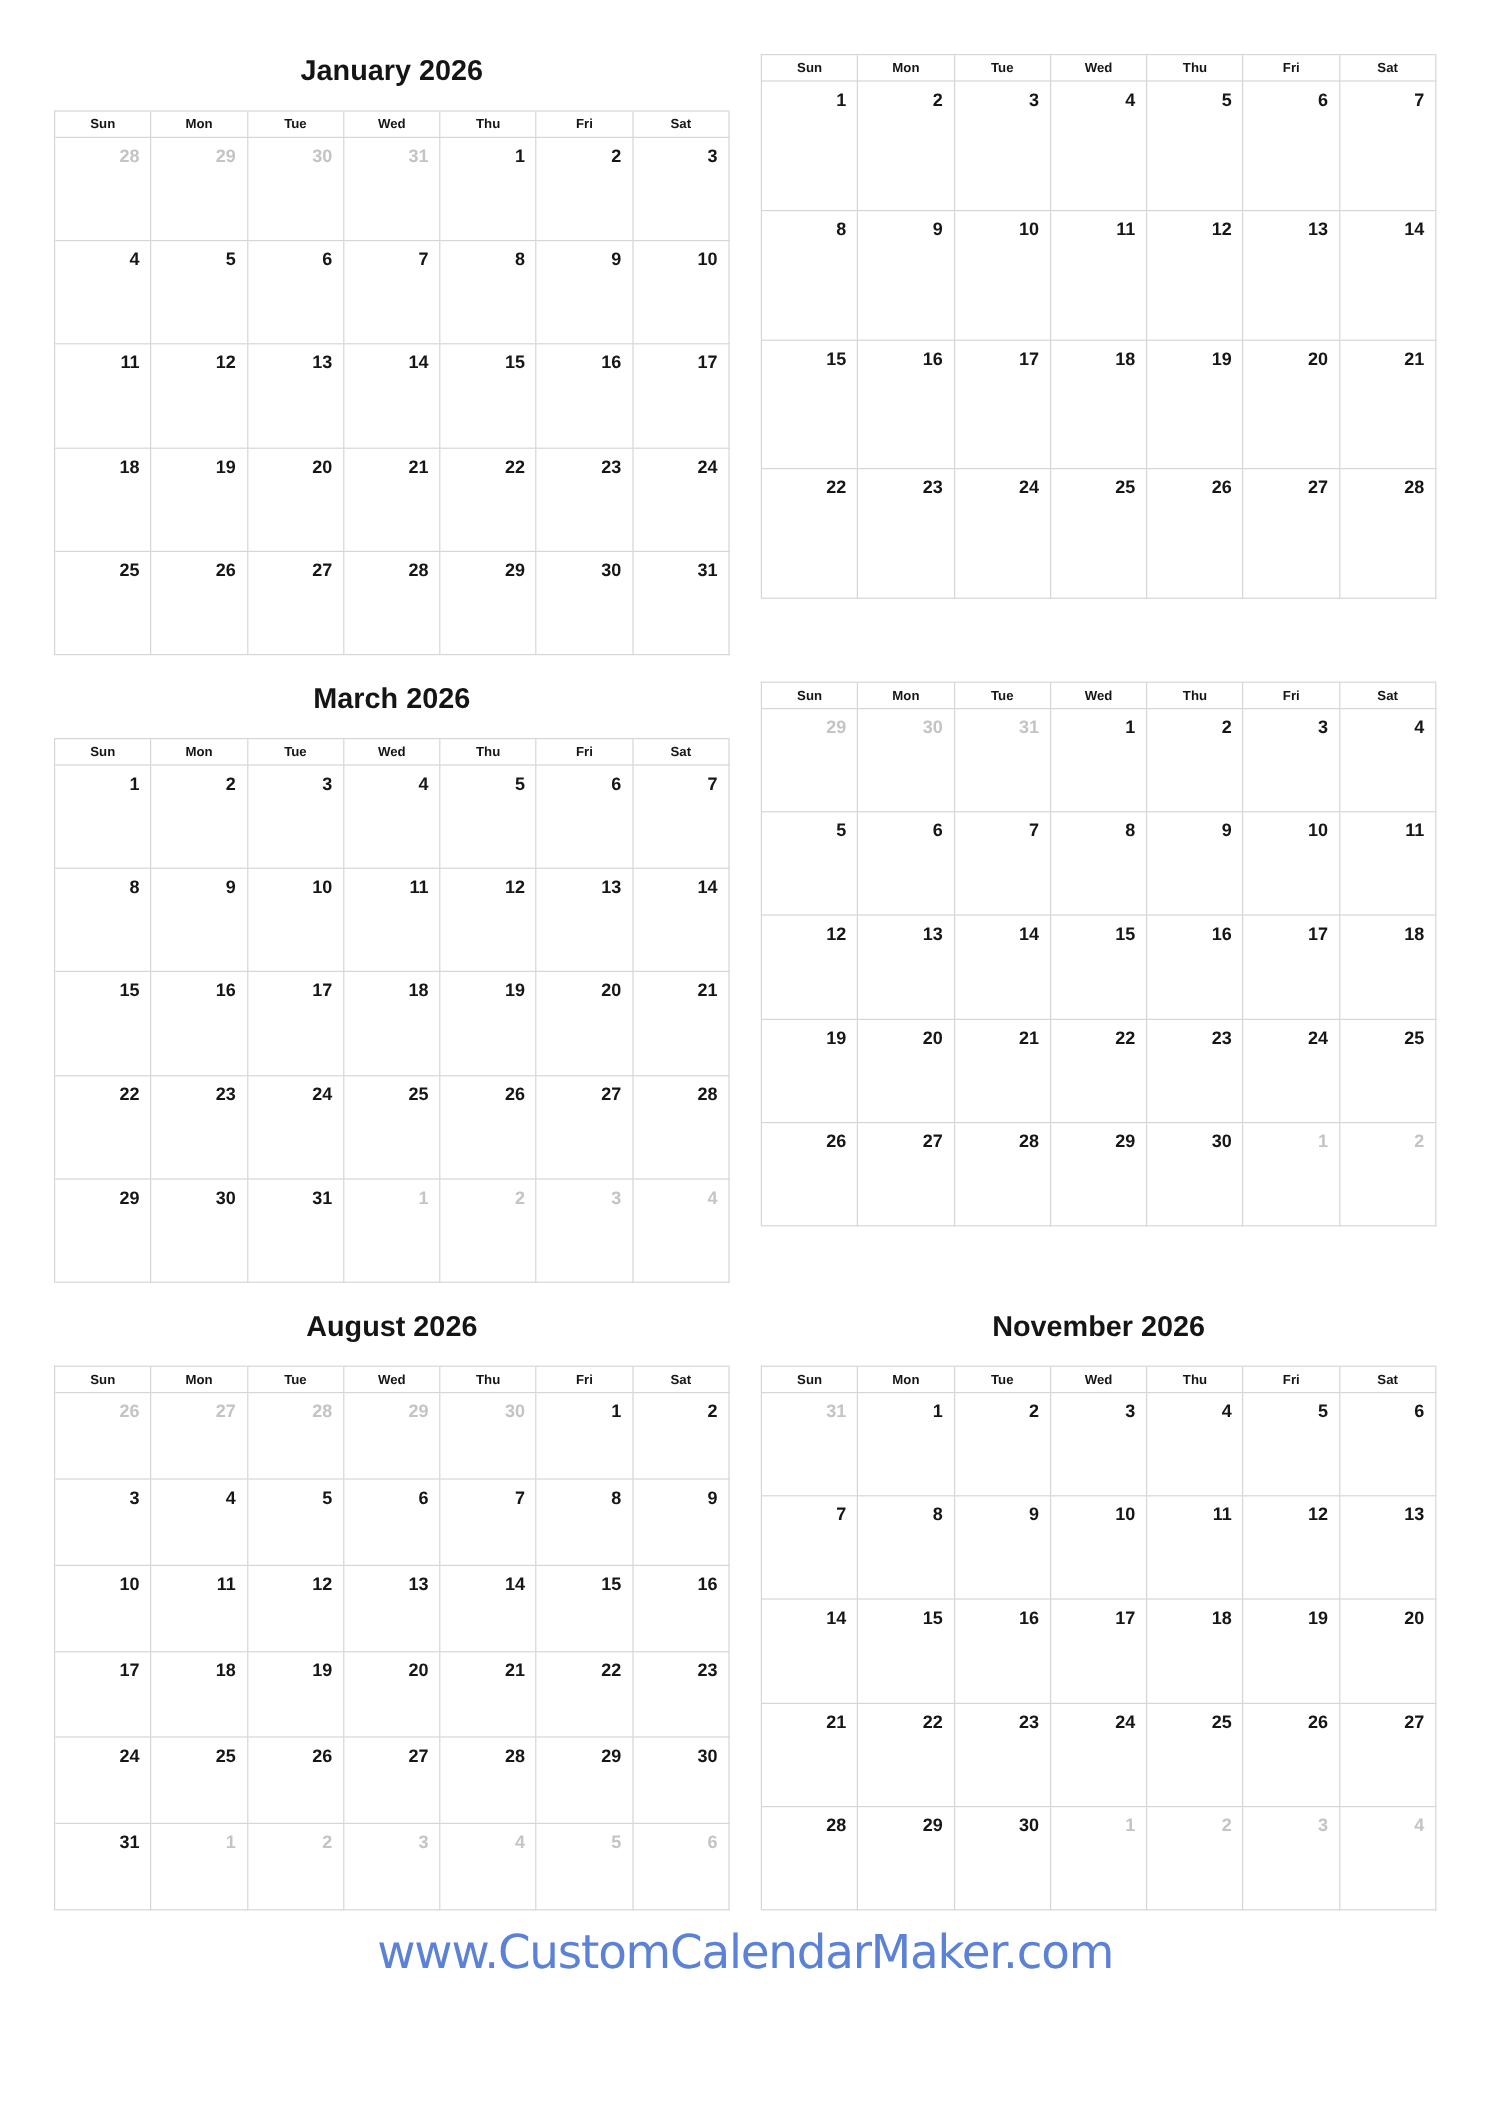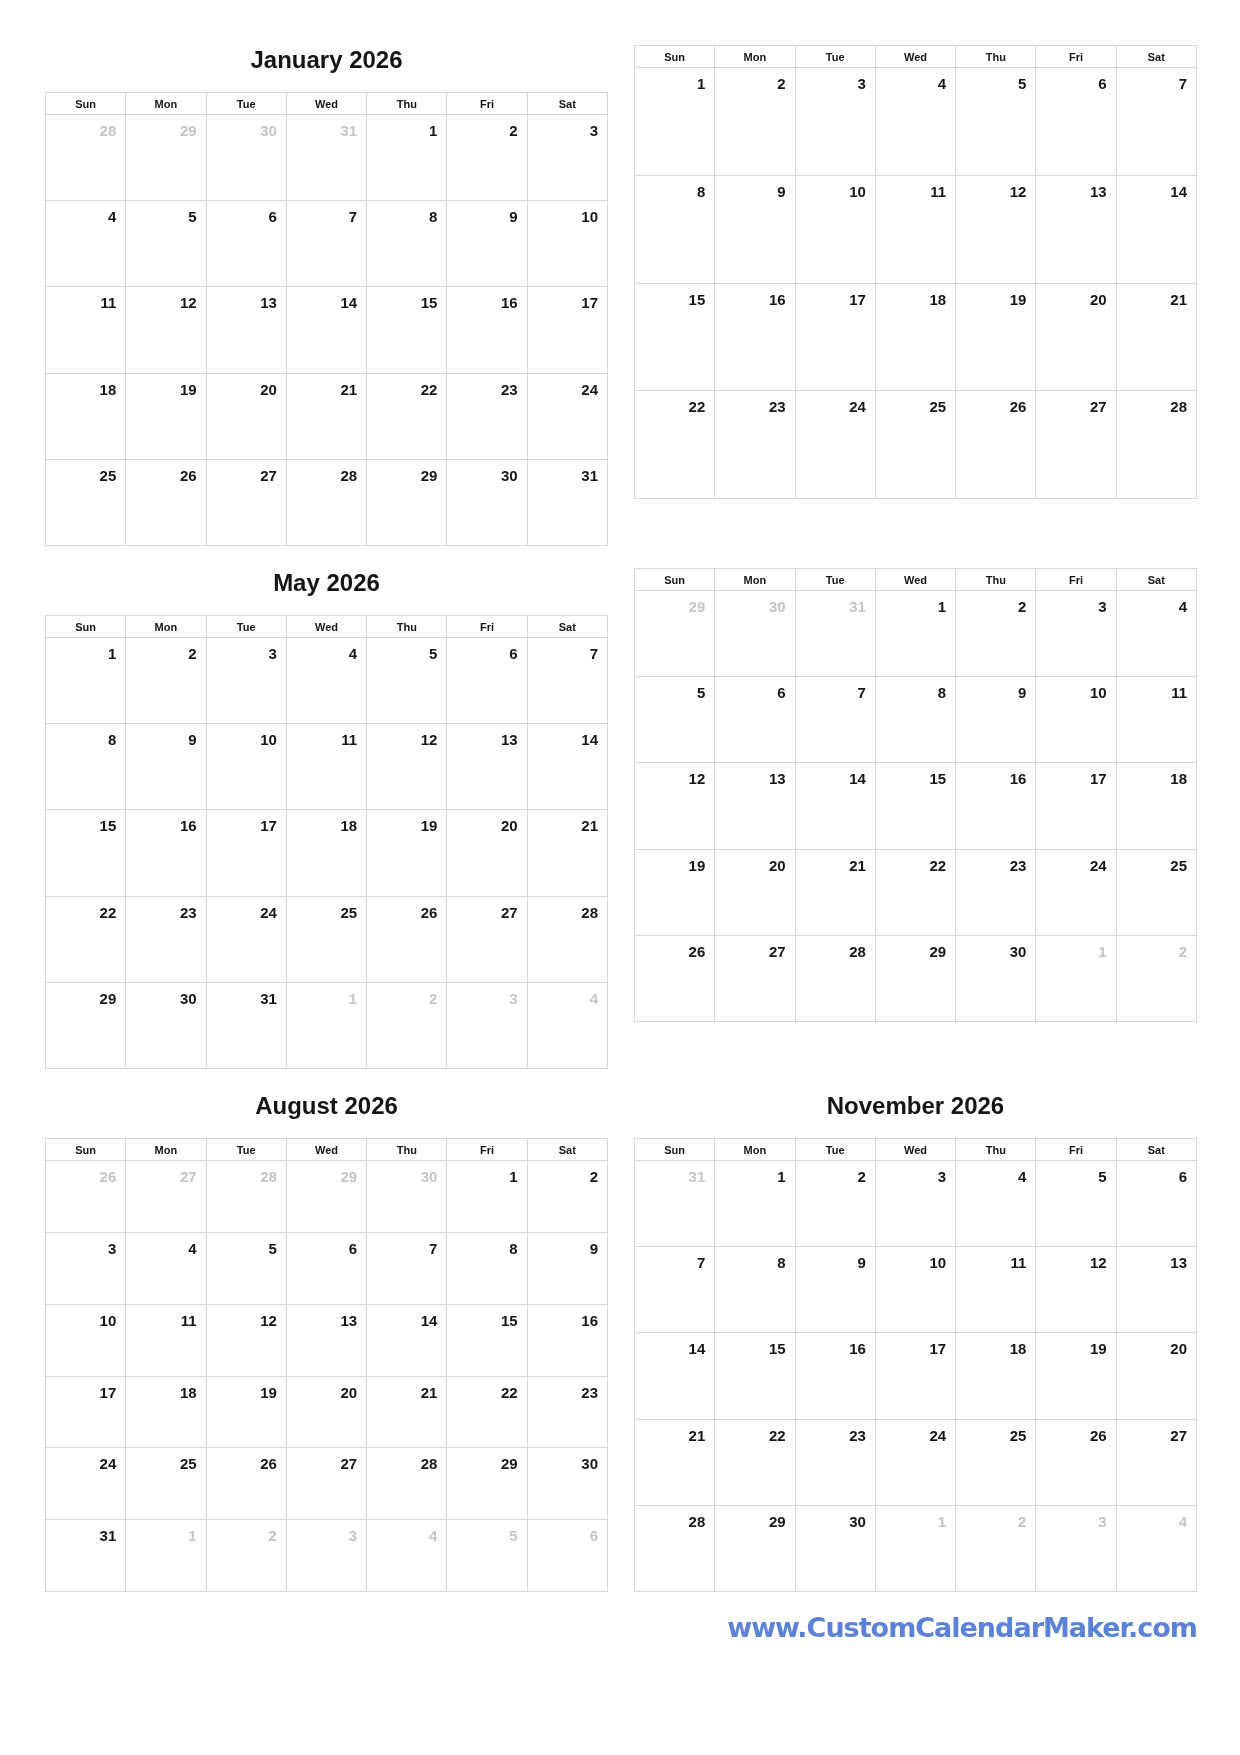--- a/index.html
+++ b/index.html
@@ -59,24 +59,24 @@
     text-align:right;
     padding:7px 9px 0 0;
     font-weight:bold;
     font-size:15px;
     line-height:18px;
     color:var(--ink);
   }
   .cell.out{color:var(--muted);}
   .watermark{
     margin-top:13px;
-    text-align:right;
+    text-align:center;
     font-family:"DejaVu Sans", sans-serif;
-    font-weight:bold;
-    font-size:27px;
+    font-weight:normal;
+    font-size:39px;
     line-height:46px;
     letter-spacing:-1px;
     color:var(--brand);
     text-shadow:0 0 2px rgba(255,255,255,0.55);
   }
 </style>
 </head>
 <body>
 
 <div class="page">
@@ -164,21 +164,21 @@
           <div class="cell">23</div>
           <div class="cell">24</div>
           <div class="cell">25</div>
           <div class="cell">26</div>
           <div class="cell">27</div>
           <div class="cell">28</div>
         </div>
     </section>
 
     <section class="month">
-      <h2>May 2026</h2>
+      <h2>March 2026</h2>
       <div class="cal" style="--rows: 5;">
           <div class="dow">Sun</div>
           <div class="dow">Mon</div>
           <div class="dow">Tue</div>
           <div class="dow">Wed</div>
           <div class="dow">Thu</div>
           <div class="dow">Fri</div>
           <div class="dow">Sat</div>
           <div class="cell">1</div>
           <div class="cell">2</div>

